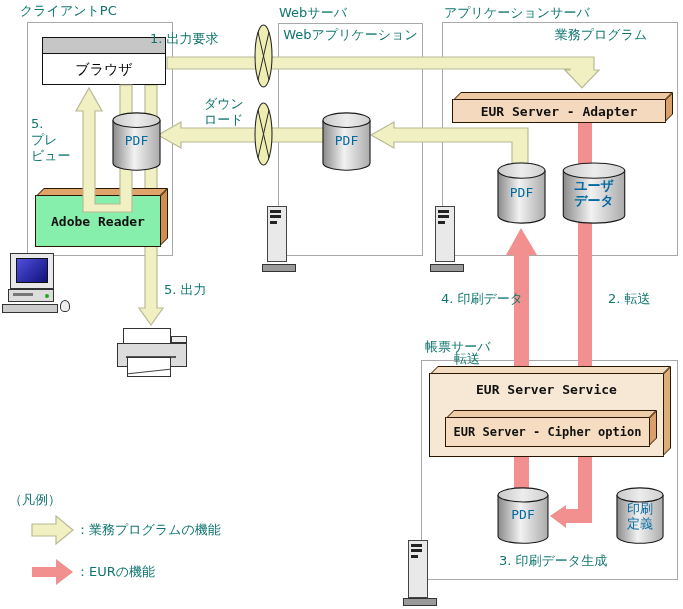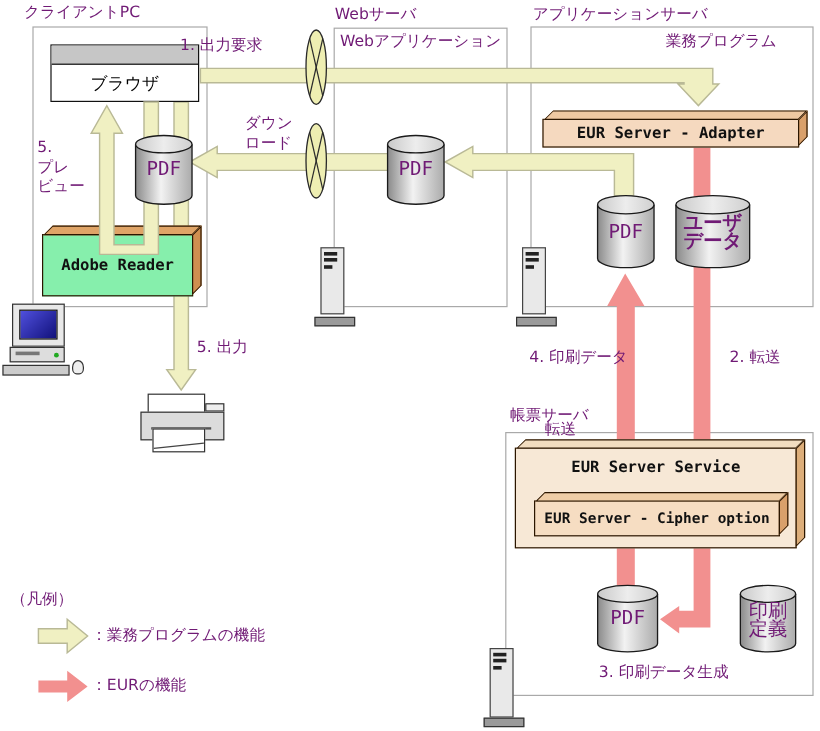--- a/index.html
+++ b/index.html
@@ -1,19 +1,19 @@
 <!DOCTYPE html>
 <html><head>
 <meta charset="utf-8">
 <style>
   html,body{margin:0;padding:0;background:#fff;}
   #page{position:relative;width:683px;height:609px;background:#fff;overflow:hidden;
         font-family:"DejaVu Sans","Liberation Sans",sans-serif;}
   .abs{position:absolute;}
-  .jp{font-size:13px;color:#701a75;white-space:nowrap;line-height:16px;}
+  .jp{font-size:13px;color:#0f766e;white-space:nowrap;line-height:16px;}
   .mono{font-family:"DejaVu Sans Mono","Liberation Mono",monospace;font-weight:bold;}
   .frame{border:1px solid #a9a9a9;background:#fff;box-sizing:border-box;}
   .z1{z-index:1}.z3{z-index:3}.z5{z-index:5}.z6{z-index:6}
   #flows-low{position:absolute;left:0;top:0;z-index:2;}
   #flows-high{position:absolute;left:0;top:0;z-index:4;}
   .yflow{stroke:#b9b996;stroke-width:1.2;}
   .net-ellipse{fill:#eeeeb2;stroke:#2a2a2a;stroke-width:1.1;}
   .net-x{stroke:#2a2a2a;stroke-width:1;}
   
   .box3d{box-sizing:border-box;border:1.4px solid #2b1600;display:flex;align-items:center;justify-content:center;}
@@ -26,21 +26,21 @@
   .tan-t{background:#dfa467}.tan-r{background:#d08f50}
   .boxlabel{font-size:13px;color:#111;white-space:nowrap;}
   
   #browser{box-sizing:border-box;border:1.4px solid #111;background:#fff;}
   #browser .bar{height:15px;background:#c6c6c6;border-bottom:1.2px solid #111;}
   #browser .blabel{height:31px;display:flex;align-items:center;justify-content:center;font-size:14px;}
   
   .cyl svg{position:absolute;left:0;top:0;width:100%;height:100%;overflow:visible;}
   .cylbody{fill:url(#cylGrad);stroke:#1a1a1a;stroke-width:1.1;vector-effect:non-scaling-stroke;}
   .cyltop{fill:url(#cylTopGrad);stroke:#1a1a1a;stroke-width:1.1;vector-effect:non-scaling-stroke;}
-  .cyl-label{position:absolute;left:0;right:0;text-align:center;font-size:16px;color:#701a75;
+  .cyl-label{position:absolute;left:0;right:0;text-align:center;font-size:13px;color:#0369a1;
              font-family:"DejaVu Sans Mono","Liberation Mono",monospace;line-height:14px;}
   
   .tower{width:36px;height:68px;}
   .tower .tbody{position:absolute;left:5px;top:2px;width:20px;height:56px;background:#e9e9e9;border:1.2px solid #444;box-sizing:border-box;}
   .tower .slot{position:absolute;left:2px;width:11px;height:3px;background:#222;}
   .tower .tbase{position:absolute;left:0;bottom:0;width:34px;height:8px;background:#9a9a9a;border:1.2px solid #333;box-sizing:border-box;}
 </style>
 </head>
 <body>
 

